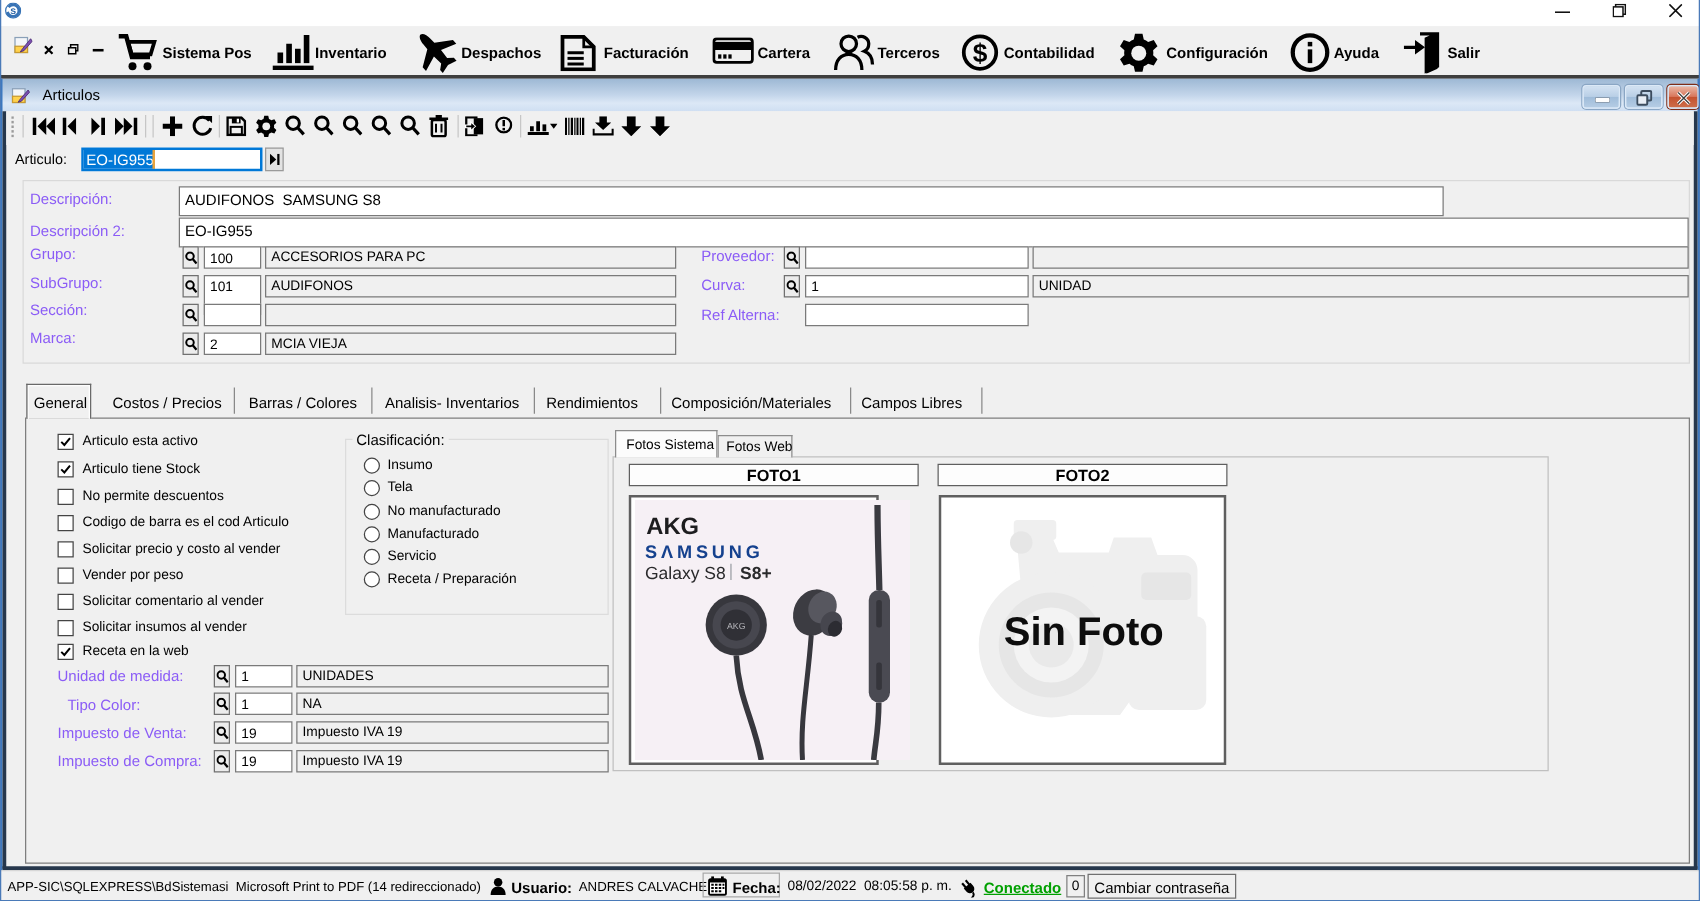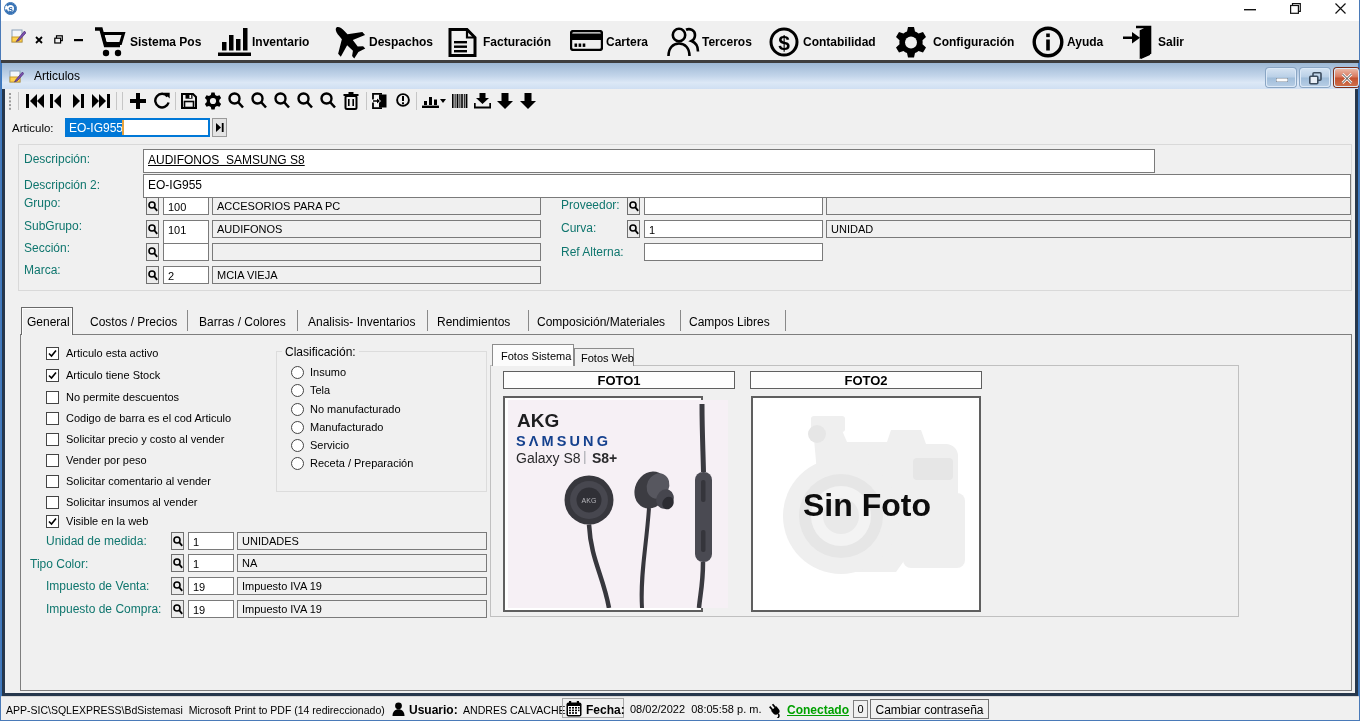--- a/index.html
+++ b/index.html
@@ -33,21 +33,21 @@
 #childtoolbar { left:5px; top:89px; width:1350px; height:27px; background:#f0f0f0; }
 .tsep { position:absolute; top:92px; width:1px; height:18px; background:#c6c6c6; }
 
 #lblArticulo { left:12px; top:122px; font-size:11.5px; }
 #inpArticulo { left:65px; top:118px; width:145px; height:19px; background:#fff; border:2px solid #0078d7; }
 #selArt { position:absolute; left:0px; top:0px; height:15px; background:#0078d7; color:#fff; font-size:12px; padding:1px 1px 0 2px; }
 #caretArt { position:absolute; left:55px; top:0px; width:2px; height:15px; background:#e8a33d; }
 #btnArt { left:212px; top:118px; width:15px; height:19px; background:#e3e3e3; border:1px solid #9a9a9a; }
 
 #fieldsbox { left:18px; top:144px; width:1334px; height:147px; border:1px solid #d9d9d9; }
-.flabel { position:absolute; font-size:12px; color:#0f766e; white-space:nowrap; }
+.flabel { position:absolute; font-size:12px; color:#8b5cf6; white-space:nowrap; }
 .tinput { position:absolute; background:#fff; border:1px solid #7a7a7a; font-size:11px; padding:3px 0 0 4px; white-space:nowrap; overflow:hidden; }
 .ginput { position:absolute; background:#f0f0f0; border:1px solid #7a7a7a; font-size:11px; padding:2px 0 0 4px; white-space:nowrap; overflow:hidden; }
 .magbtn { position:absolute; width:13px; height:18px; background:#ececec; border:1px solid #707070; }
 .magbtn svg { position:absolute; left:1px; top:3px; }
 
 .tabsep { position:absolute; top:310px; width:1px; height:21px; background:#898989; }
 #tabGeneral { left:21px; top:307px; width:52px; height:28px; background:#f0f0f0; border:1px solid #696969; border-bottom:none; box-shadow:inset 1px 1px 0 #fdfdfd, inset -1px 0 0 #fdfdfd; z-index:3; }
 .tablbl { position:absolute; top:315px; font-size:12px; color:#000; white-space:nowrap; z-index:4; }
 #tabpanel { left:20px; top:334px; width:1332px; height:357px; border:1px solid #7e7e7e; background:#f0f0f0; }
 
@@ -344,21 +344,21 @@
   </div>
 <div class="abs" id="btnArt">
     <svg style="position:absolute;left:3px;top:4px;" width="8" height="9" viewBox="0 0 8 9">
       <path d="M0,0 L5,4.5 L0,9 z" fill="#000"></path>
       <rect x="5.8" y="0" width="1.8" height="9" fill="#000"></rect>
     </svg>
   </div>
 <div class="abs" id="fieldsbox"></div>
 
 <div class="flabel" style="left:24px; top:152px;">Descripción:</div>
-<div class="tinput" style="left:143px; top:149px; width:1012px; height:24px; font-size:12px;text-decoration:underline;">AUDIFONOS&nbsp; SAMSUNG S8</div>
+<div class="tinput" style="left:143px; top:149px; width:1012px; height:24px; font-size:12px;">AUDIFONOS&nbsp; SAMSUNG S8</div>
 <div class="flabel" style="left:24px; top:178px;">Descripción 2:</div>
 <div class="tinput" style="left:143px; top:174px; width:1208px; height:24px; font-size:12px;">EO-IG955</div>
 
 <div class="flabel" style="left:24px; top:196px;">Grupo:</div>
 <div class="magbtn" style="left:146px; top:197px;">
     <svg width="10" height="11" viewBox="0 0 10 11">
       <circle cx="4" cy="4" r="3" fill="none" stroke="#000" stroke-width="1.6"></circle>
       <path d="M6.2,6.2 L9.2,9.8" stroke="#000" stroke-width="1.8"></path>
     </svg>
   </div>
@@ -456,21 +456,21 @@
 <div class="cblbl" style="top:454px;">Vender por peso</div>
 <div class="cb" style="top:475px;"></div>
 <div class="cblbl" style="top:475px;">Solicitar comentario al vender</div>
 <div class="cb" style="top:496px;"></div>
 <div class="cblbl" style="top:496px;">Solicitar insumos al vender</div>
 <div class="cb" style="top:515px;">
     <svg width="11" height="11" viewBox="0 0 11 11">
       <path d="M2,5.5 L4.5,8 L9,2.5" fill="none" stroke="#000" stroke-width="1.6"></path>
     </svg>
   </div>
-<div class="cblbl" style="top:515px;">Visible en la web</div>
+<div class="cblbl" style="top:515px;">Receta en la web</div>
 
 <div class="abs" id="clasbox"></div>
 <div class="abs" id="claslbl">Clasificación:</div>
 <div class="radio" style="top:366px;"></div>
 <div class="radlbl" style="top:366px;">Insumo</div>
 <div class="radio" style="top:384px;"></div>
 <div class="radlbl" style="top:384px;">Tela</div>
 <div class="radio" style="top:403px;"></div>
 <div class="radlbl" style="top:403px;">No manufacturado</div>
 <div class="radio" style="top:421px;"></div>
@@ -483,21 +483,21 @@
 <div class="flabel" style="left:46px; top:534px;">Unidad de medida:</div>
 <div class="magbtn" style="left:171px; top:532px;">
     <svg width="10" height="11" viewBox="0 0 10 11">
       <circle cx="4" cy="4" r="3" fill="none" stroke="#000" stroke-width="1.6"></circle>
       <path d="M6.2,6.2 L9.2,9.8" stroke="#000" stroke-width="1.8"></path>
     </svg>
   </div>
 <div class="tinput" style="left:188px; top:532px; width:46px; height:18px;">1</div>
 <div class="ginput" style="left:237px; top:532px; width:250px; height:18px;">UNIDADES</div>
 
-<div class="flabel" style="left:30px; top:557px;">Tipo Color:</div>
+<div class="flabel" style="left:54px; top:557px;">Tipo Color:</div>
 <div class="magbtn" style="left:171px; top:554px;">
     <svg width="10" height="11" viewBox="0 0 10 11">
       <circle cx="4" cy="4" r="3" fill="none" stroke="#000" stroke-width="1.6"></circle>
       <path d="M6.2,6.2 L9.2,9.8" stroke="#000" stroke-width="1.8"></path>
     </svg>
   </div>
 <div class="tinput" style="left:188px; top:554px; width:46px; height:18px;">1</div>
 <div class="ginput" style="left:237px; top:554px; width:250px; height:18px;">NA</div>
 
 <div class="flabel" style="left:46px; top:579px;">Impuesto de Venta:</div>

